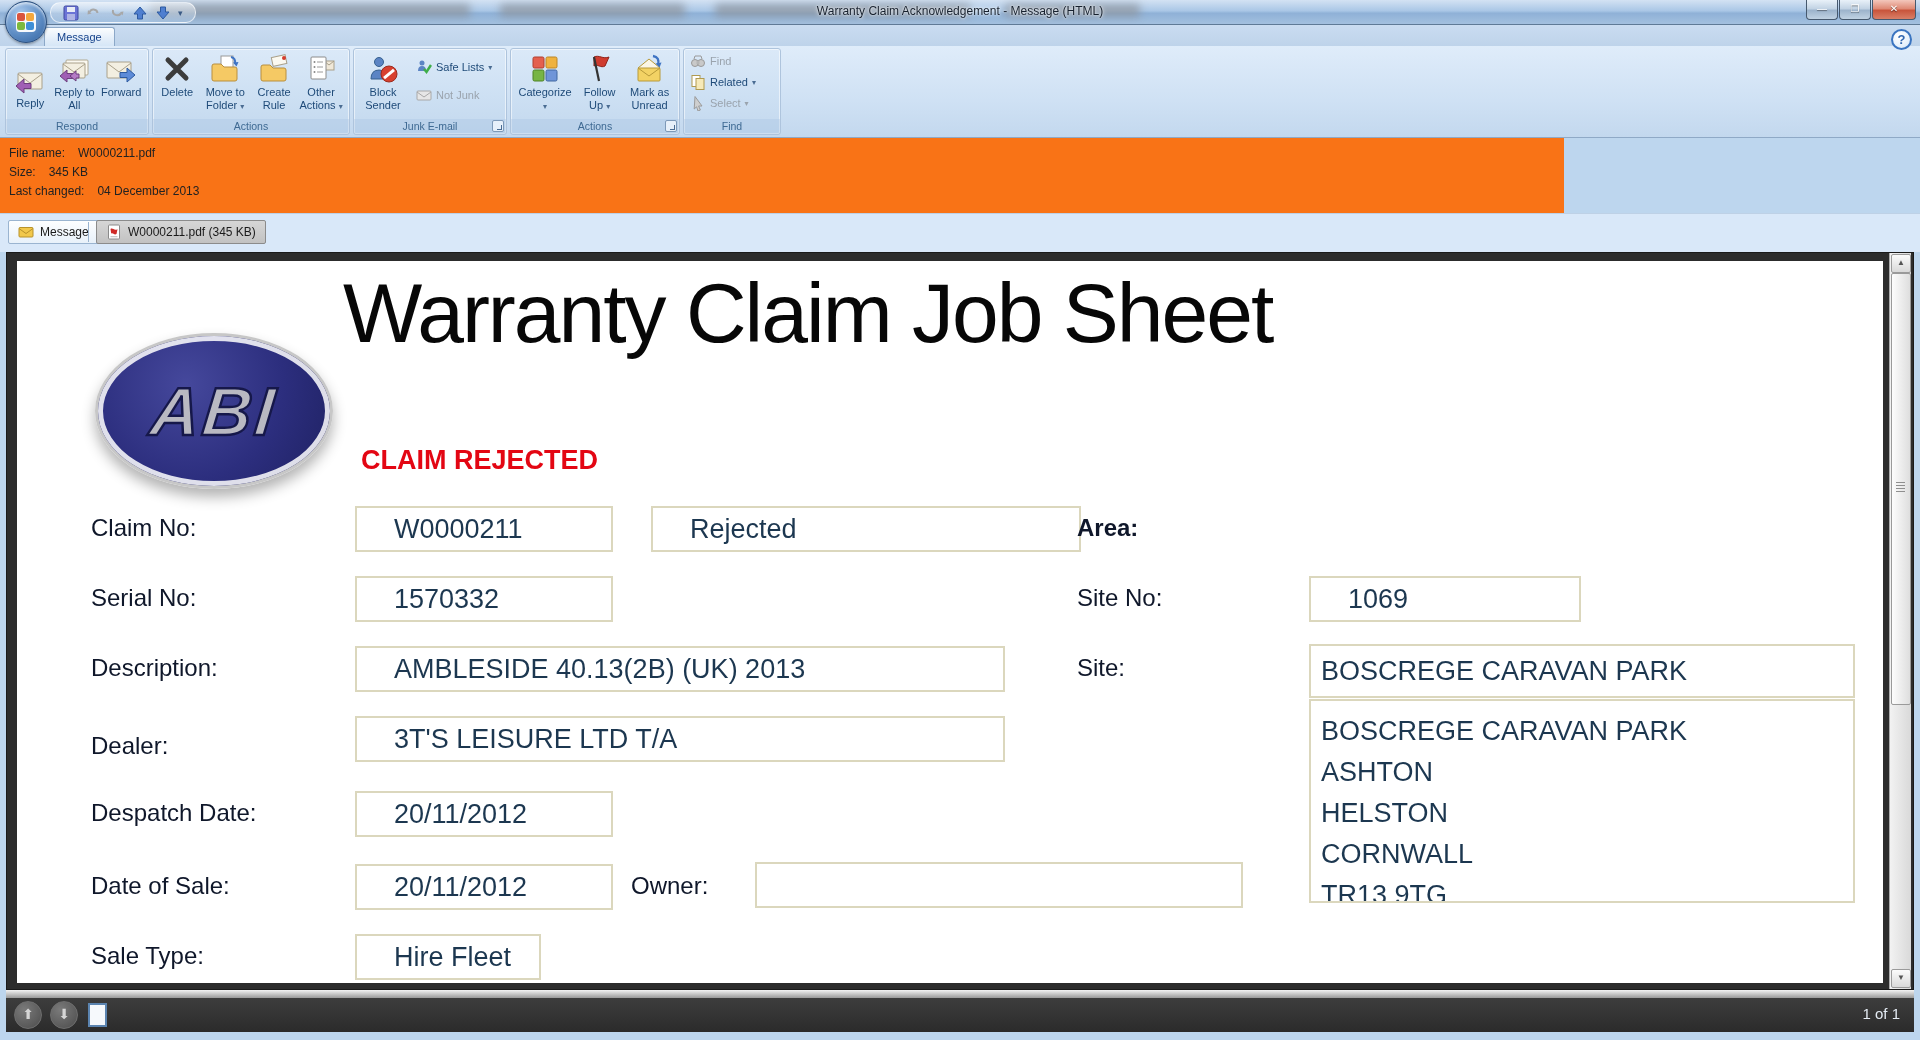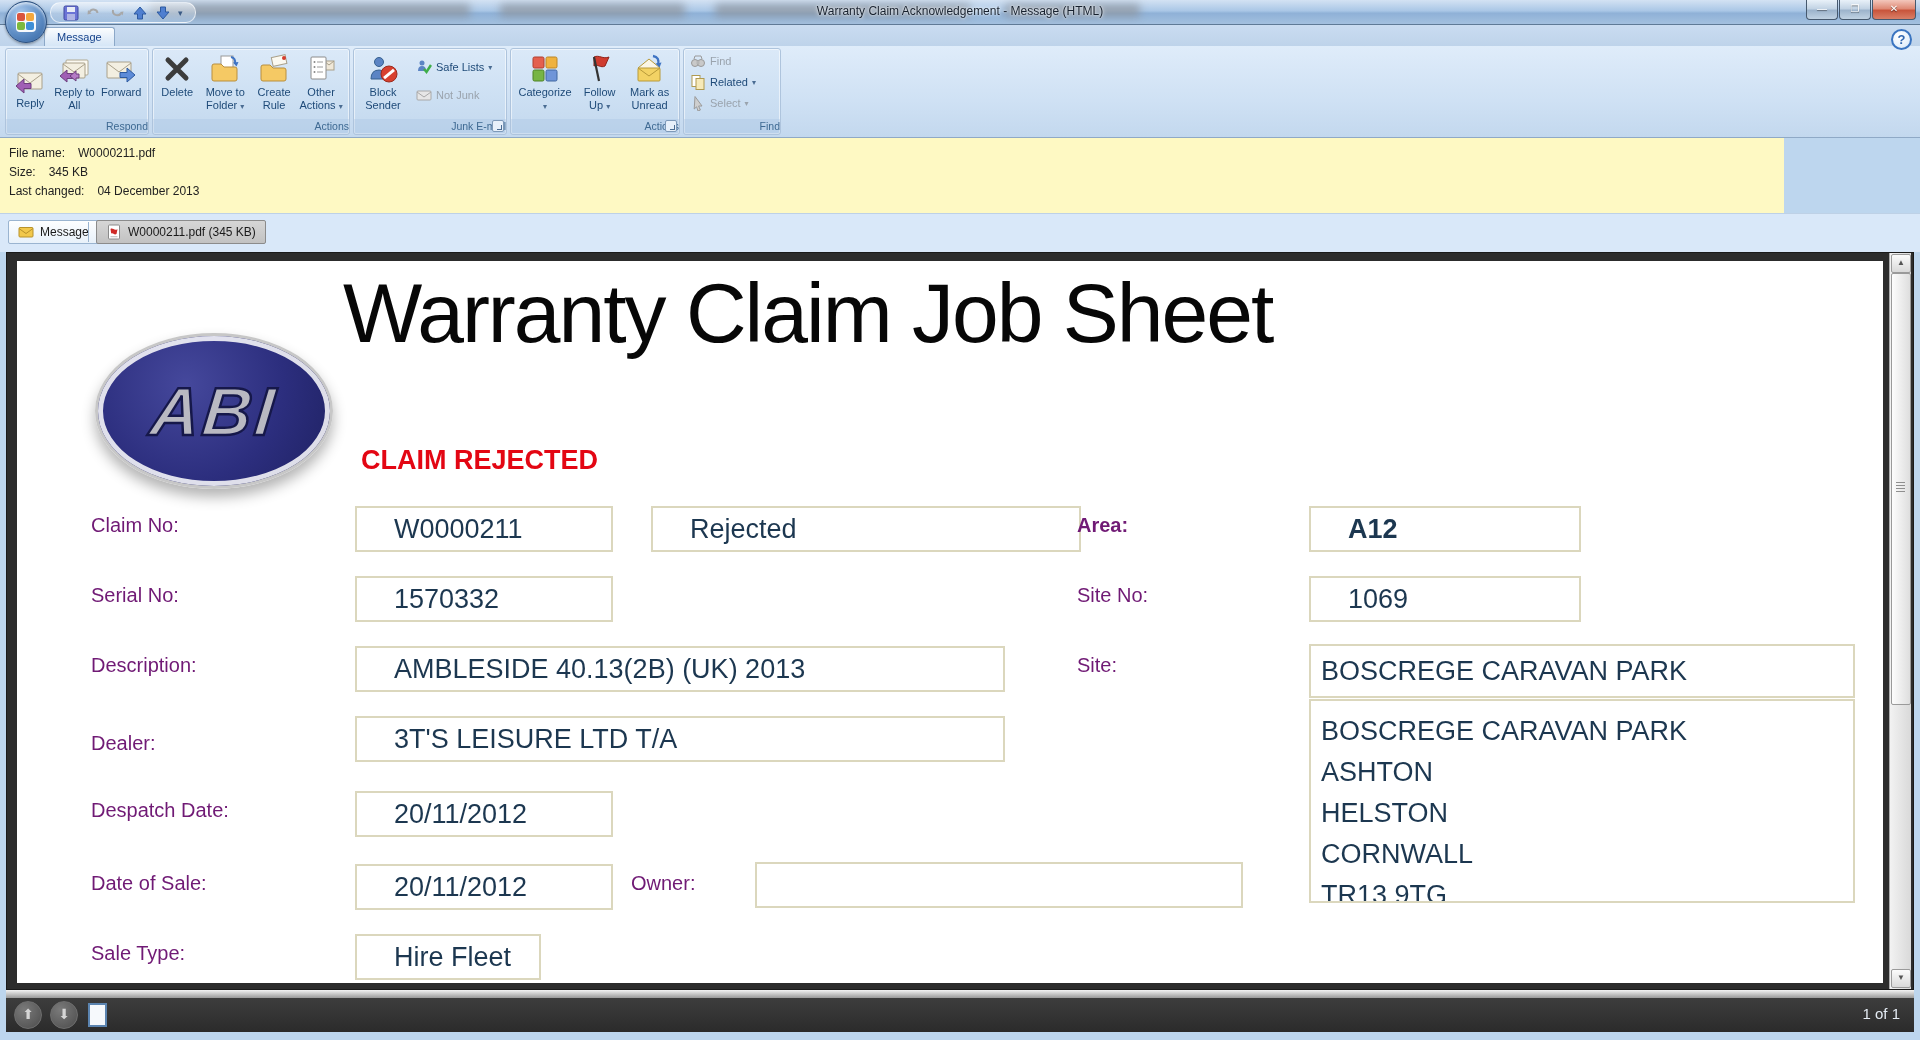--- a/index.html
+++ b/index.html
@@ -41,40 +41,40 @@
     border:1px solid #8ca8c8;border-bottom:none;border-radius:3px 3px 0 0;
     background:linear-gradient(#fbfdfe,#e2edf9 60%,#d4e5f6);font-size:11px;color:#15428b;
     line-height:18px;}
   .ribbon{position:absolute;left:0;top:46px;width:1920px;height:92px;
     background:linear-gradient(#dfecfa,#cfe1f4 60%,#c3d8ee);border-bottom:1px solid #8fa9c6;
     display:flex;align-items:stretch;padding:2px 0 2px 5px;box-sizing:border-box;}
   .group{border:1px solid #aec4dd;border-radius:3px;margin-right:3px;display:flex;
     flex-direction:column;background:linear-gradient(#dbe9f8,#cde0f3 55%,#c3d8ee);
     box-shadow:inset 0 0 0 1px rgba(255,255,255,.55);}
   .group-body{flex:1;display:flex;align-items:flex-start;padding:2px 3px 0 3px;}
-  .group-footer{height:15px;font-size:10.5px;color:#3e6992;text-align:right;line-height:14px;
+  .group-footer{height:15px;font-size:10.5px;color:#3e6992;text-align:center;line-height:14px;
     position:relative;background:rgba(166,195,226,.35);border-radius:0 0 3px 3px;}
   .launcher{position:absolute;right:2px;bottom:2px;width:10px;height:10px;
     border:1px solid #7d99b8;border-radius:2px;background:#e7f0fa;}
   .launcher:after{content:"";position:absolute;right:1px;bottom:1px;width:4px;height:4px;
     border-right:1.5px solid #4a6c92;border-bottom:1.5px solid #4a6c92;}
   .big-btn{display:flex;flex-direction:column;align-items:center;text-align:center;
     font-size:11px;color:#1e4a78;line-height:1.15;padding:2px 2px;border-radius:3px;}
   .big-btn .bicon{width:32px;height:32px;margin-bottom:1px;}
   .small-btn{display:flex;align-items:center;gap:4px;font-size:11px;color:#1e4a78;
     height:20px;padding:0 3px;border-radius:2px;}
   .disabled{color:#9aa3ad !important;}
   .chev{font-size:8px;color:#4a6c92;}
   .help-btn{position:absolute;right:8px;top:29px;width:21px;height:21px;border-radius:50%;
     background:radial-gradient(circle at 35% 30%,#ffffff,#e8f2fc 60%,#cfe2f6);
     border:2px solid #3a74c0;color:#2f66b0;font-weight:bold;font-size:13px;text-align:center;
     line-height:18px;box-sizing:border-box;}
 
   
-  .info-panel{position:absolute;left:0;top:138px;width:1784px;height:76px;background:#fef9c3;}
+  .info-panel{position:absolute;left:0;top:138px;width:1564px;height:76px;background:#f97316;}
   .info-row{position:absolute;left:9px;font-size:12px;color:#222;}
   .info-row .lbl{margin-right:13px;}
   .info-sep{position:absolute;left:0;top:213px;width:1920px;height:1px;background:#bed1e6;}
 
   
   .tabstrip{position:absolute;left:0;top:214px;width:1920px;height:38px;background:#d9e8f9;}
   .chip{position:absolute;top:6px;height:24px;display:flex;align-items:center;gap:6px;
     padding:0 9px;font-size:12px;color:#1a1a1a;border-radius:2px;box-sizing:border-box;}
   .chip.msg{left:8px;border:1px solid #9ab4d0;background:linear-gradient(#fdfeff,#e8f1fa);}
   .chip.att{left:96px;border:1px solid #8b8b8b;background:linear-gradient(#d6d6d6,#c2c2c2);}
@@ -85,21 +85,21 @@
     border:1px solid #1a1a1a;box-sizing:border-box;}
   .page{position:absolute;left:10px;top:8px;width:1866px;height:722px;background:#ffffff;overflow:hidden;}
   .doc-title{position:absolute;left:326px;top:4px;font-size:84px;letter-spacing:-2px;color:#070707;}
   .logo{position:absolute;left:78px;top:72px;width:232px;height:150px;border-radius:50%;
     background:radial-gradient(circle at 38% 32%,#45489c,#2c2e7e 55%,#1e2060);
     border:3px solid #c7c7c7;box-shadow:inset 0 0 0 5px rgba(255,255,255,.85),0 8px 14px rgba(0,0,0,.3);
     display:flex;align-items:center;justify-content:center;}
   .logo-text{font-size:68px;font-weight:bold;font-style:italic;color:#b9b9c2;
     -webkit-text-stroke:2.5px #16184a;letter-spacing:3px;transform:skewX(-6deg);}
   .banner{position:absolute;left:344px;top:184px;font-size:27px;font-weight:bold;color:#e30613;}
-  .flabel{position:absolute;font-size:20px;color:#701a75;}
+  .flabel{position:absolute;font-size:24px;color:#0f172a;}
   .fbox{position:absolute;border:2px solid #dbd7bd;background:#fff;box-sizing:border-box;
     font-size:27px;color:#1c3750;padding-left:10px;overflow:hidden;}
   .fbox.h46{height:46px;line-height:42px;padding-left:37px;}
   .addr{padding-top:10px;line-height:41px;}
 
   
   .vscroll{position:absolute;right:2px;top:0;width:21px;height:736px;
     background:linear-gradient(to right,#f2f2f2,#d9d9d9);border-left:1px solid #aaa;}
   .sbtn{position:absolute;left:1px;width:18px;height:17px;border:1px solid #9a9a9a;border-radius:2px;
     background:linear-gradient(#fbfbfb,#d9d9d9);color:#555;font-size:8px;text-align:center;line-height:16px;}
@@ -414,21 +414,20 @@
       <div class="logo">
         <span class="logo-text">ABI</span>
       </div>
       <div class="doc-title">Warranty Claim Job Sheet</div>
       <div class="banner">CLAIM REJECTED</div>
 
       <div class="flabel" style="left:74px;top:253px;">Claim No:</div>
       <div class="fbox h46" style="left:338px;top:245px;width:258px;">W0000211</div>
       <div class="fbox h46" style="left:634px;top:245px;width:430px;">Rejected</div>
       <div class="flabel" style="left:1060px;top:253px;font-weight:bold;">Area:</div>
-      <div class="fbox h46" style="left:1292px;top:245px;width:272px;font-weight:bold;">A12</div>
 
       <div class="flabel" style="left:74px;top:323px;">Serial No:</div>
       <div class="fbox h46" style="left:338px;top:315px;width:258px;">1570332</div>
       <div class="flabel" style="left:1060px;top:323px;">Site No:</div>
       <div class="fbox h46" style="left:1292px;top:315px;width:272px;">1069</div>
 
       <div class="flabel" style="left:74px;top:393px;">Description:</div>
       <div class="fbox h46" style="left:338px;top:385px;width:650px;">AMBLESIDE 40.13(2B) (UK) 2013</div>
       <div class="flabel" style="left:1060px;top:393px;">Site:</div>
       <div class="fbox" style="left:1292px;top:383px;width:546px;height:54px;line-height:50px;">BOSCREGE CARAVAN PARK</div>

